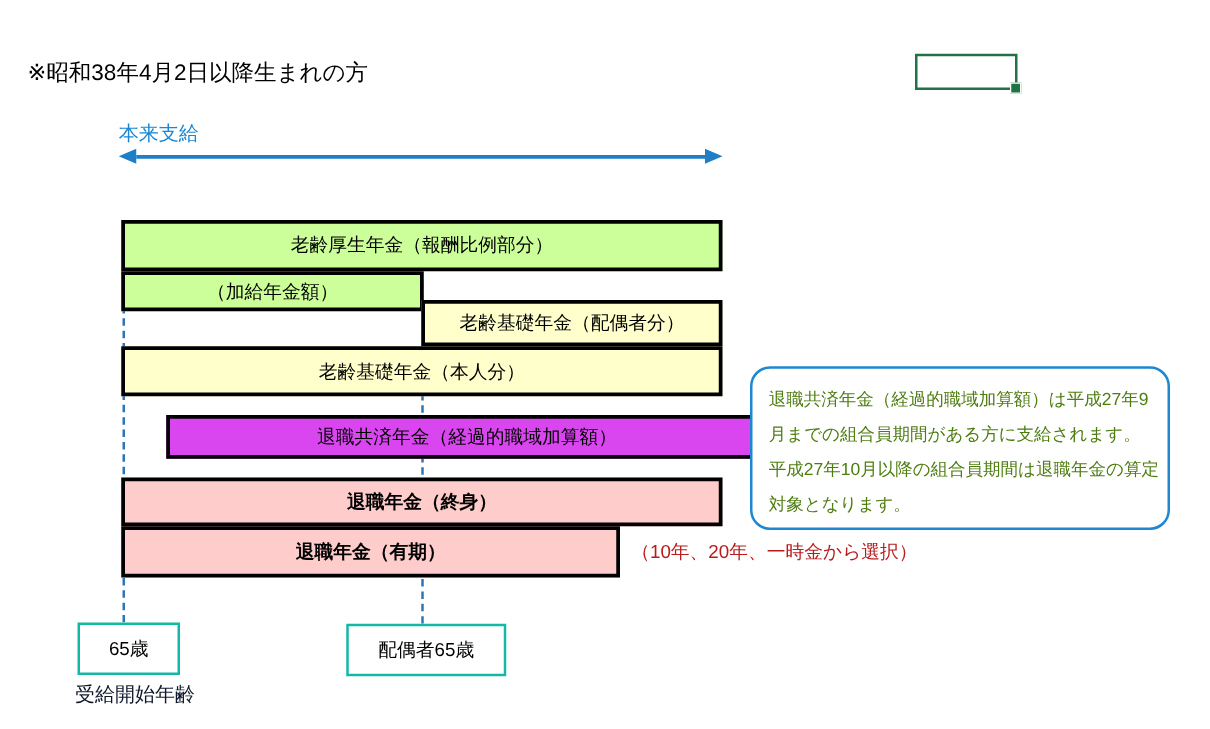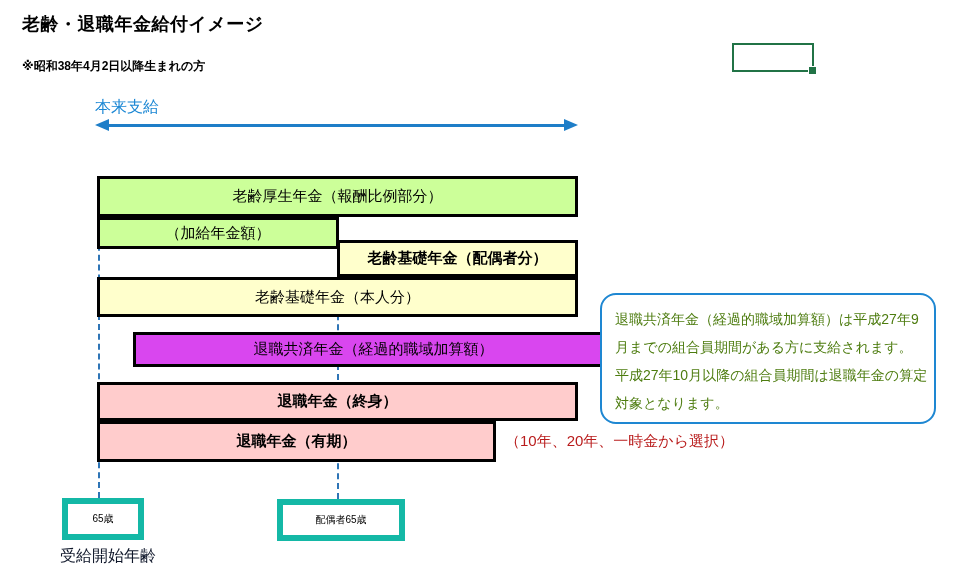--- a/index.html
+++ b/index.html
@@ -20,23 +20,23 @@
   .title {
     position: absolute;
     left: 22px; top: 12px;
     font-size: 18px;
     font-weight: bold;
     color: #000000;
     letter-spacing: 0.5px;
   }
   .subtitle {
     position: absolute;
-    left: 22px; top: 58px;
-    font-size: 12px;
-    font-weight: bold;
+    left: 22px; top: 46px;
+    font-size: 18px;
+    font-weight: normal;
     color: #000000;
   }
 
   
   .cell-selection {
     position: absolute;
     left: 732px; top: 43px;
     width: 78px; height: 25px;
     border: 2px solid #217346;
     background: #ffffff;
@@ -103,21 +103,21 @@
     color: #000000;
     z-index: 2;
   }
   .bar.green  { background: #CCFF99; margin-top: 24px; }
   .bar.yellow { background: #FFFFCC; }
   .bar.blue   { background: #d946ef; margin-left: 36px; }
   .bar.pink   { background: #FFCCCC; }
 
   .bar.b1 { left: 97px;  top: 152px; width: 481px; height: 41px; }
   .bar.b2 { left: 97px;  top: 193px; width: 242px; height: 32px; }
-  .bar.b3 { left: 337px; top: 240px; width: 241px; height: 37px; font-weight: bold; }
+  .bar.b3 { left: 337px; top: 240px; width: 241px; height: 37px; }
   .bar.b4 { left: 97px;  top: 277px; width: 481px; height: 40px; }
   .bar.b5 { left: 97px;  top: 332px; width: 481px; height: 35px; }
   .bar.b6 { left: 97px;  top: 382px; width: 481px; height: 39px; font-weight: bold; }
   .bar.b7 { left: 97px;  top: 421px; width: 399px; height: 41px; font-weight: bold; }
 
   
   .payout-note {
     position: absolute;
     left: 505px; top: 421px;
     height: 41px;
@@ -143,45 +143,44 @@
     font-size: 14px;
     line-height: 28px;
     color: #4d7c0f;
     white-space: nowrap;
   }
 
   
   .age-box {
     position: absolute;
     box-sizing: border-box;
-    border: 6px solid #14b8a6;
+    border: 2px solid #14b8a6;
     background: #ffffff;
     display: flex;
     align-items: center;
     justify-content: center;
-    font-size: 10px;
+    font-size: 15px;
     color: #000000;
     z-index: 2;
   }
   .age-box.a1 { left: 62px;  top: 498px; width: 82px;  height: 42px; }
   .age-box.a2 { left: 277px; top: 499px; width: 128px; height: 42px; }
 
   .footer-label {
     position: absolute;
     left: 60px; top: 546px;
     font-size: 16px;
     color: #0f172a;
   }
 </style>
 </head>
 <body>
 
 <div class="canvas">
 
-  <div class="title">老齢・退職年金給付イメージ</div>
   <div class="subtitle">※昭和38年4月2日以降生まれの方</div>
 
   <div class="cell-selection">
     <div class="fill-handle"></div>
   </div>
 
   <div class="arrow-label">本来支給</div>
   <div class="arrow"></div>
 
   <div class="dash-line left"></div>

